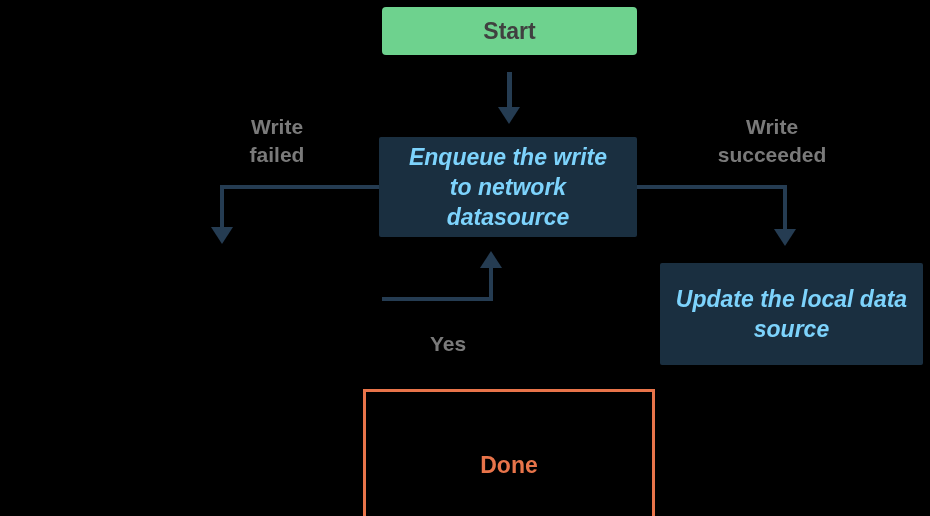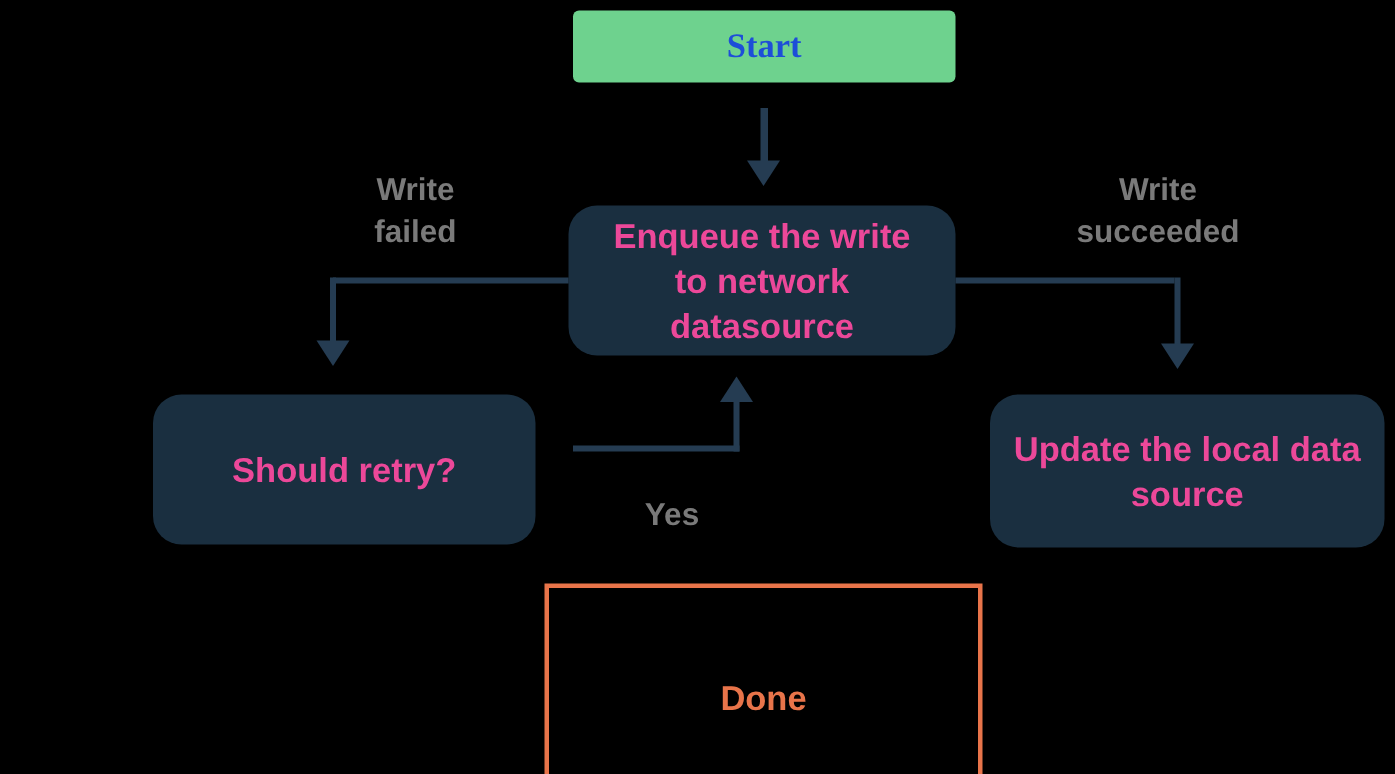--- a/index.html
+++ b/index.html
@@ -6,22 +6,22 @@
   .canvas{
     position:relative;width:930px;height:516px;background:#000000;
     font-family:"Liberation Sans","DejaVu Sans",sans-serif;
     overflow:hidden;
   }
   .node{
     position:absolute;display:flex;align-items:center;justify-content:center;
     text-align:center;font-weight:bold;font-size:23px;line-height:30px;
     box-sizing:border-box;
   }
-  .node-green{background:#6ed28e;color:#1d4ed8;border-radius:4px;font-family:Liberation Serif, serif;}
-  .node-navy{background:#1a2f40;color:#ec4899;border-radius:19px;}
+  .node-green{background:#6ed28e;color:#404040;border-radius:4px;}
+  .node-navy{background:#1a2f40;color:#7dd3fc;border-radius:2px;font-style:italic;}
   .node-outline-orange{background:transparent;color:#e8744a;border:3px solid #e8744a;}
   .edge-label{
     position:absolute;color:#7a7a7a;font-weight:bold;font-size:21px;line-height:28px;
     text-align:center;white-space:pre-line;
   }
   .h-line,.v-line{position:absolute;background:#253c52;}
   .arrowhead{position:absolute;width:0;height:0;}
   .arrowhead.down{border-left:11px solid transparent;border-right:11px solid transparent;border-top:17px solid #253c52;}
   .arrowhead.up{border-left:11px solid transparent;border-right:11px solid transparent;border-bottom:17px solid #253c52;}
 
@@ -55,21 +55,20 @@
 </style>
 </head>
 <body>
 
 <div class="canvas">
 
   <div class="node node-green" id="start-node">Start</div>
 
   <div class="node node-navy" id="enqueue-node">Enqueue the write to network datasource</div>
 
-  <div class="node node-navy" id="should-retry-node">Should retry?</div>
 
   <div class="node node-navy" id="update-local-node">Update the local data source</div>
 
   <div class="node node-outline-orange" id="done-node">Done</div>
 
   <div class="edge-label" id="label-write-failed">Write
 failed</div>
 
   <div class="edge-label" id="label-write-succeeded">Write
 succeeded</div>

